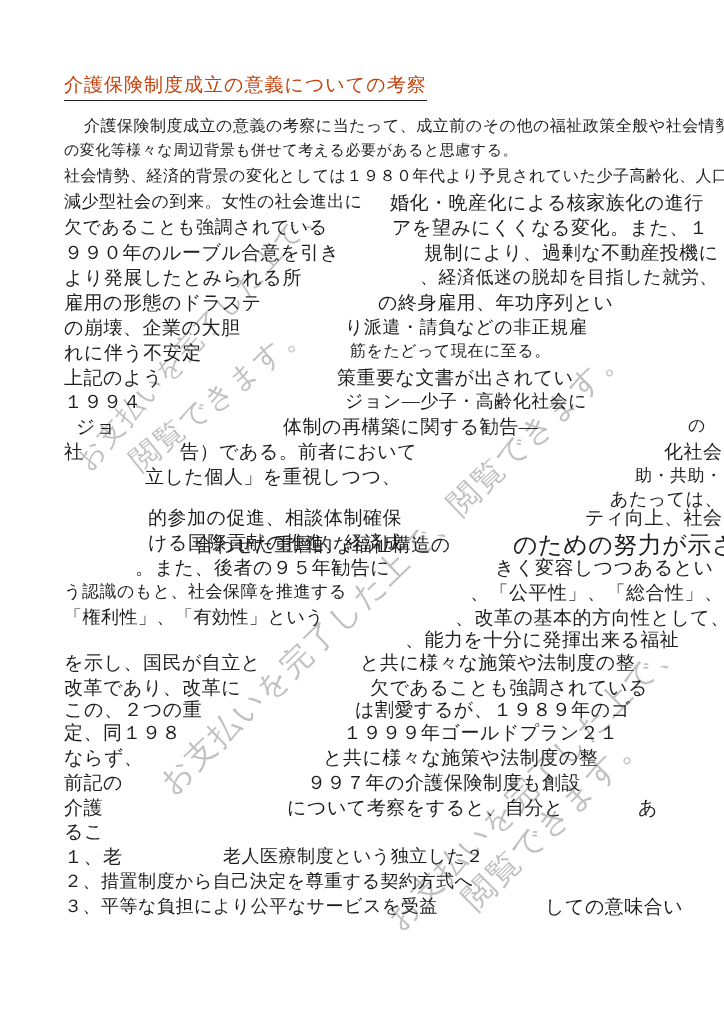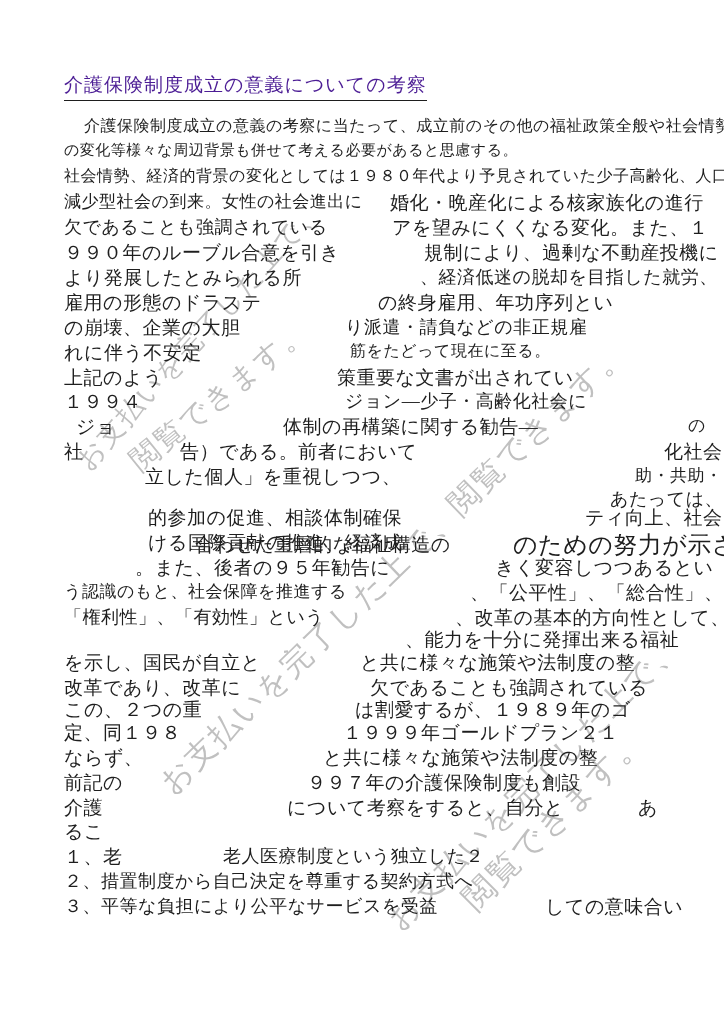--- a/index.html
+++ b/index.html
@@ -25,21 +25,21 @@
   }
   .seg{
     position:absolute;
     white-space:nowrap;
     color:#1e1e1e;
     line-height:1;
     letter-spacing:0.5px;
   }
   .title{
     position:absolute;
-    color:#4c1d95;
+    color:#c2410c;
     border-bottom:1.5px solid #1e1e1e;
     padding-bottom:2px;
     white-space:nowrap;
     letter-spacing:1px;
   }
 </style>
 </head>
 <body>
 
 <div id="page">

